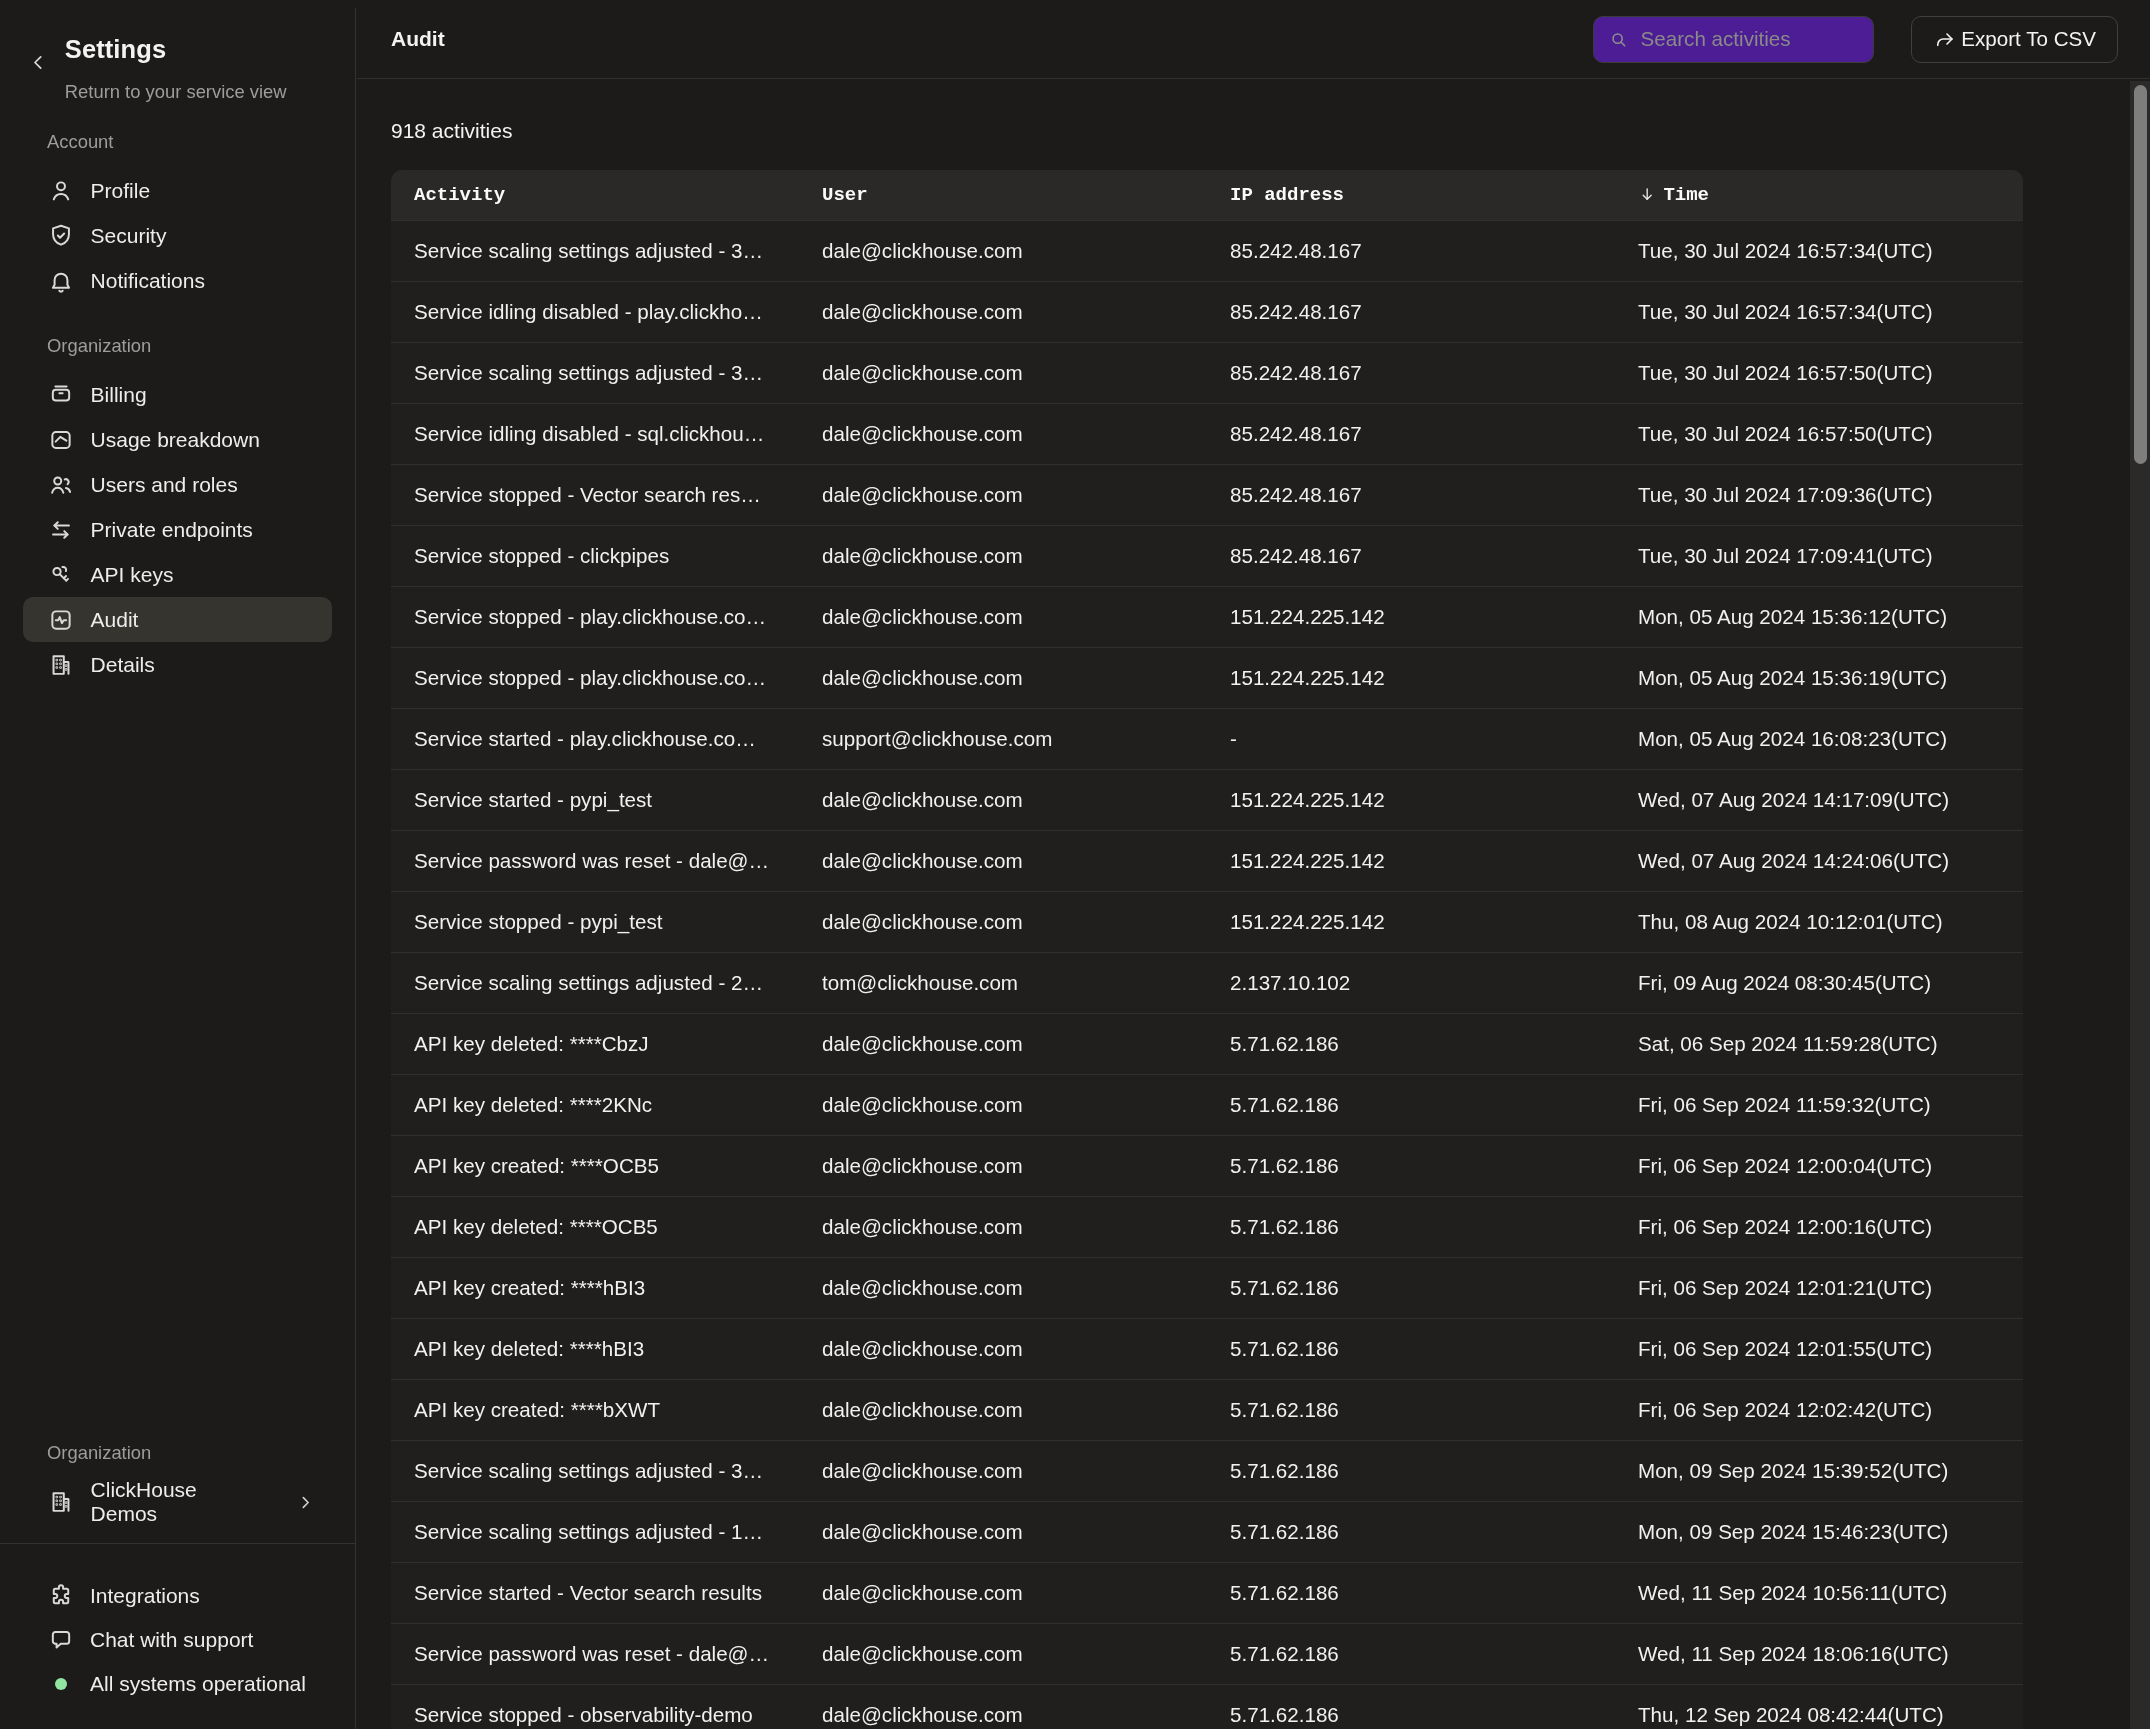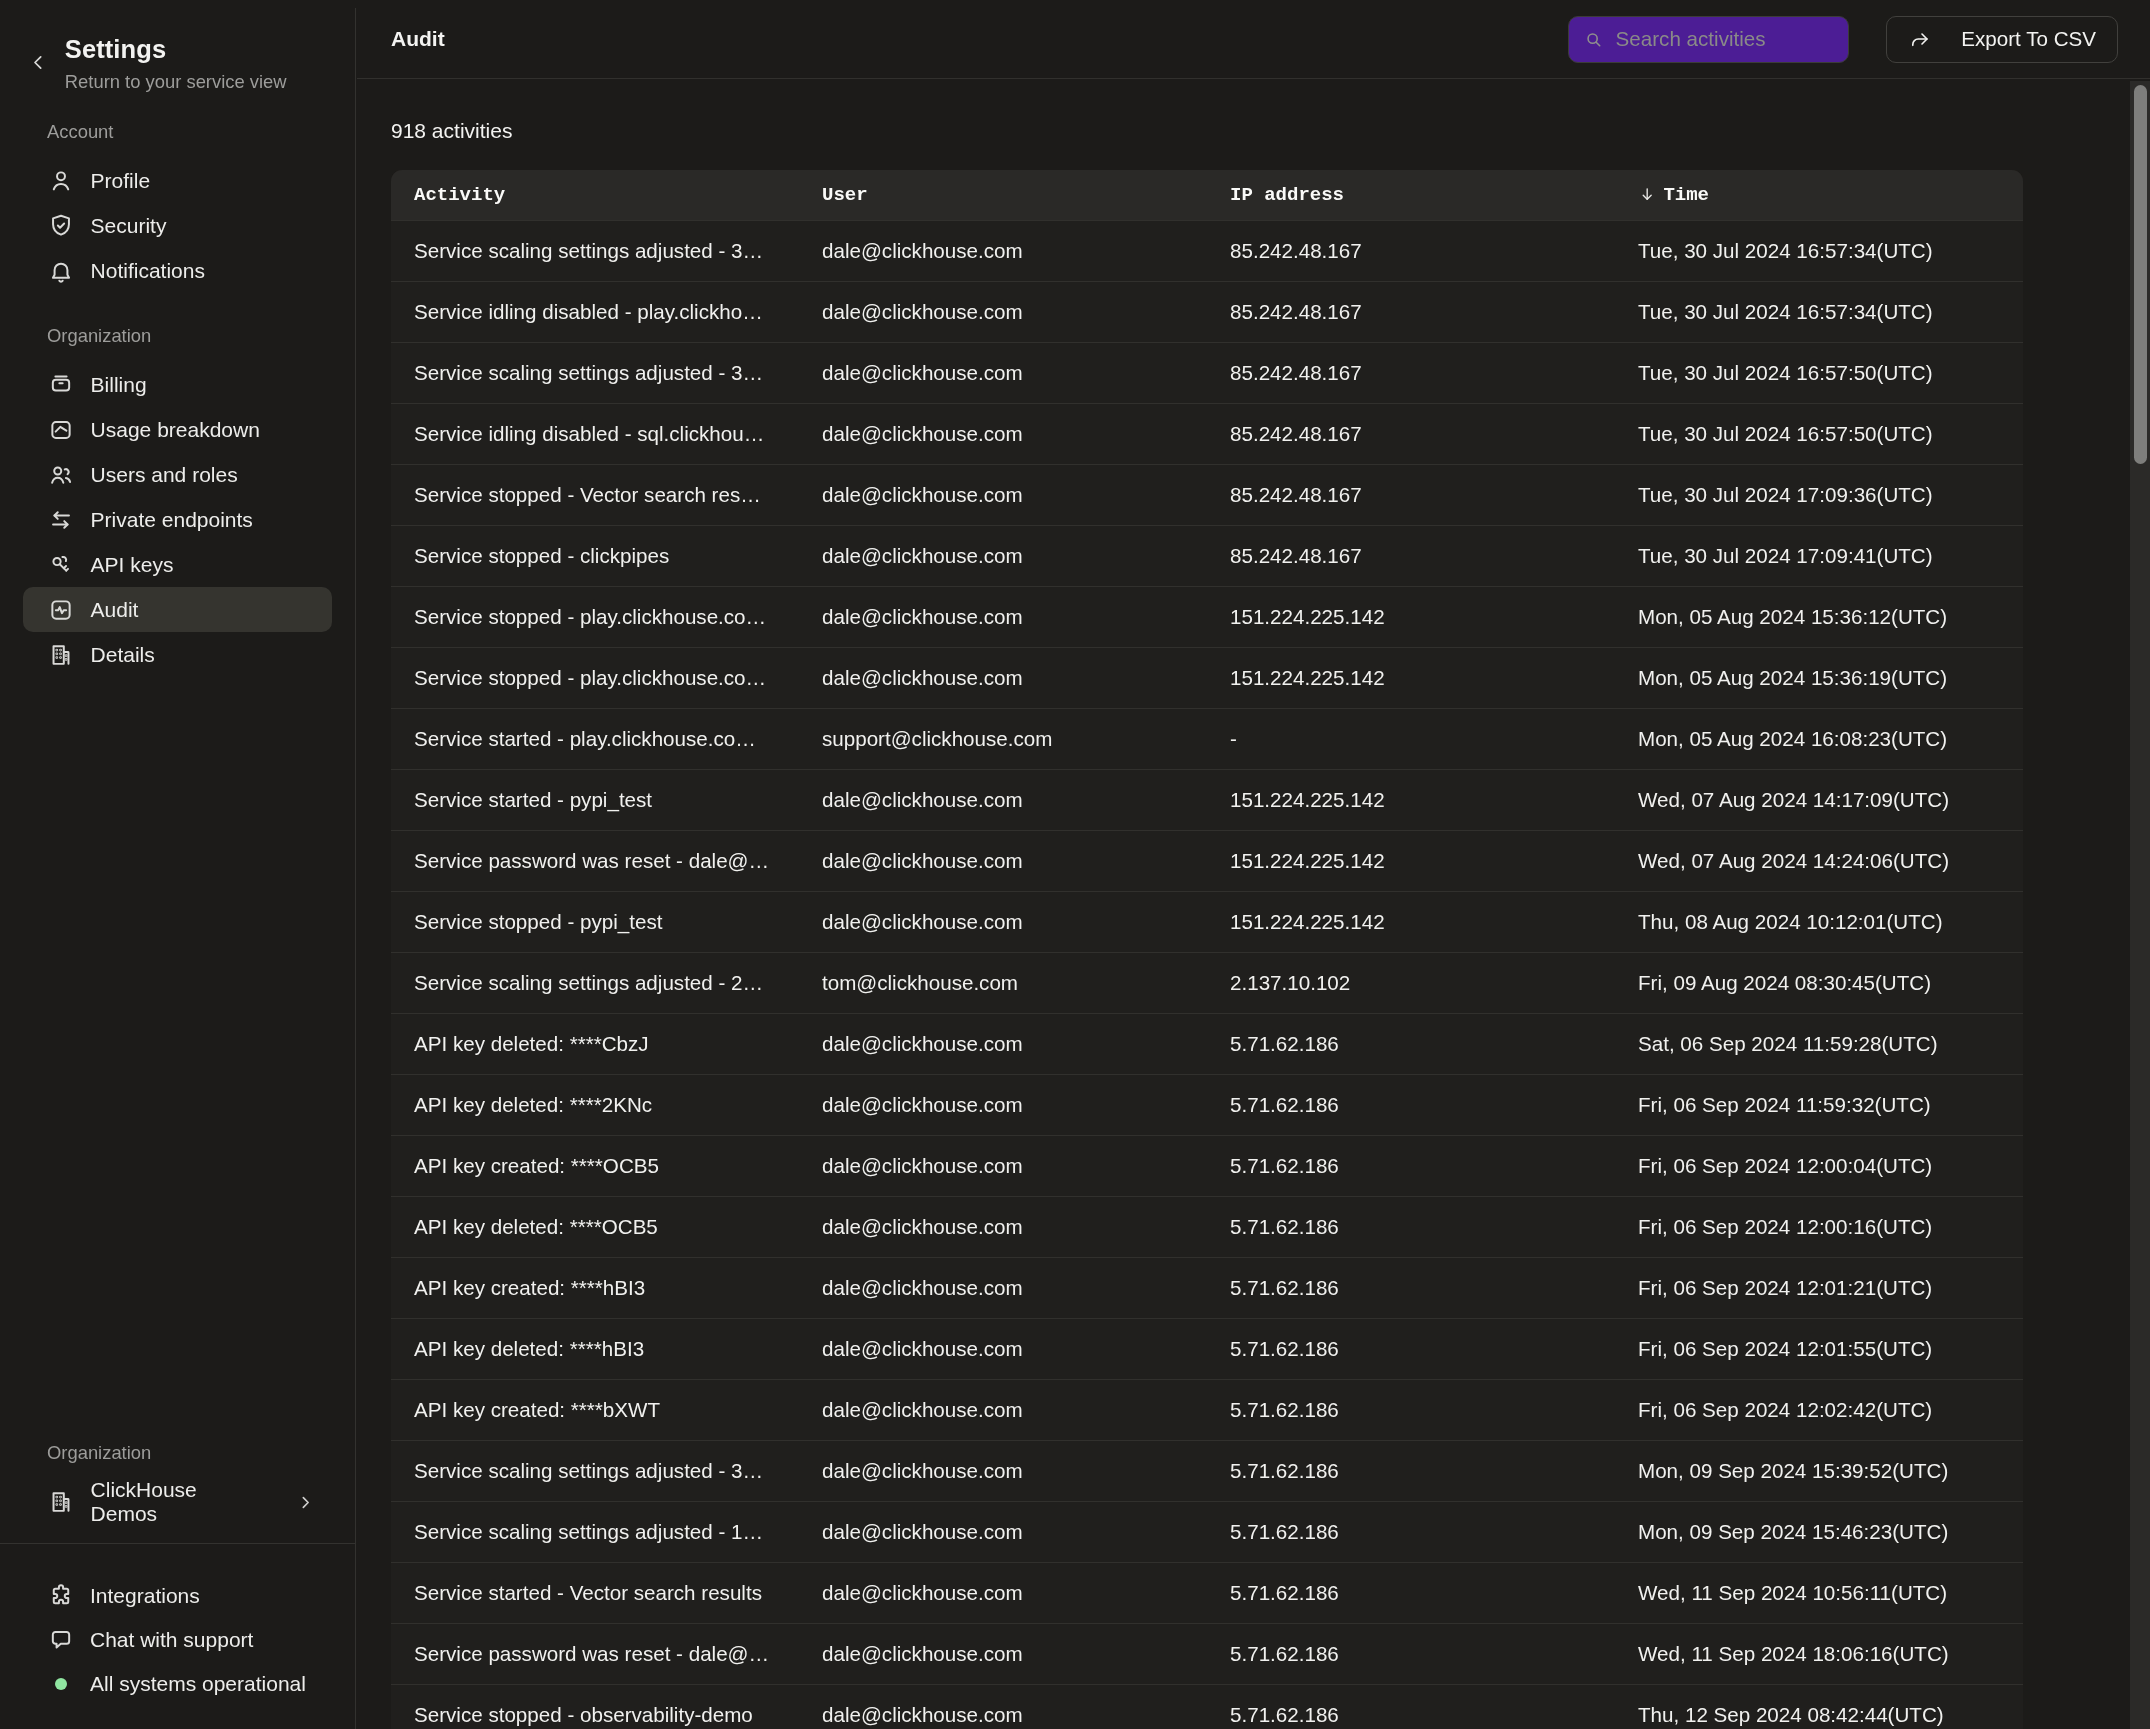--- a/index.html
+++ b/index.html
@@ -14,21 +14,21 @@
   
   .sidebar {
     position:absolute; left:0; top:8px; bottom:0; width:356px;
     border-right:1.4px solid #33322f;
     display:flex; flex-direction:column;
   }
   .side-header { padding:27px 21px 0 28px; display:flex; gap:11.3px; }
   .back-btn { color:#d9d9d7; padding-top:17px; width:25.5px; flex:none; cursor:pointer; }
   .back-btn svg { width:21px; height:21px; }
   .side-title { font-size:25.5px; font-weight:700; letter-spacing:0.1px; }
-  .side-subtitle { font-size:18.4px; color:#9d9d9b; margin-top:7px; }
+  .side-subtitle { font-size:18.4px; color:#9d9d9b; margin-top:17px; }
 
   .section-label {
     font-size:18.4px; font-weight:500; color:#9d9d9b;
     padding-left:47px; margin-top:31px; margin-bottom:15.6px;
   }
   .section-label.first { margin-top:28px; }
   .nav-item {
     height:45px; margin:0 23px; padding-left:24px; padding-right:15.6px;
     display:flex; align-items:center; gap:15.6px;
     border-radius:10px; font-size:21px; color:#ededeb; cursor:pointer;
@@ -71,21 +71,21 @@
   .search-box .sicon { width:21px; height:21px; color:#8f8f8d; flex:none; }
   .search-box .sicon svg { width:21px; height:21px; }
   .search-box input {
     flex:1; min-width:0; background:transparent; border:none; outline:none;
     color:#e9e9e7; font-size:20.6px; font-family:inherit;
   }
   .search-box input::placeholder { color:#8a8a88; }
   .export-btn {
     height:47px; padding:0 21px; background:transparent;
     border:1.4px solid #41403d; border-radius:10px;
-    display:flex; align-items:center; gap:30px;
+    display:flex; align-items:center; gap:5px;
     color:#f3f3f1; font-size:20.6px; font-weight:500; font-family:inherit; cursor:pointer;
   }
   .export-btn .bicon { width:23px; height:23px; flex:none; }
   .export-btn .bicon svg { width:23px; height:23px; }
 
   .content { padding:38px 0 0 34px; }
   .count { font-size:21px; font-weight:400; line-height:27px; }
 
   .table {
     width:1632px; margin-top:25.5px;

